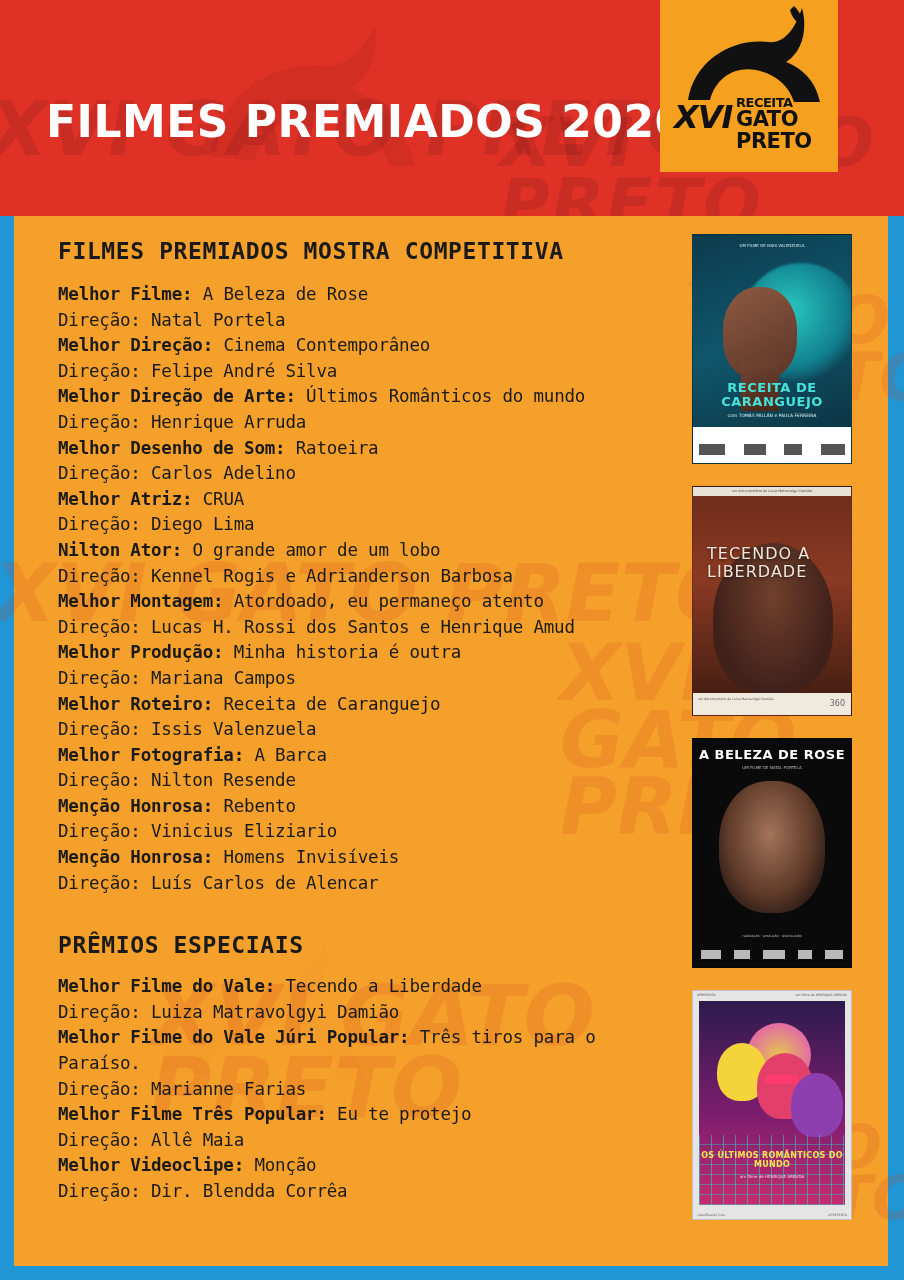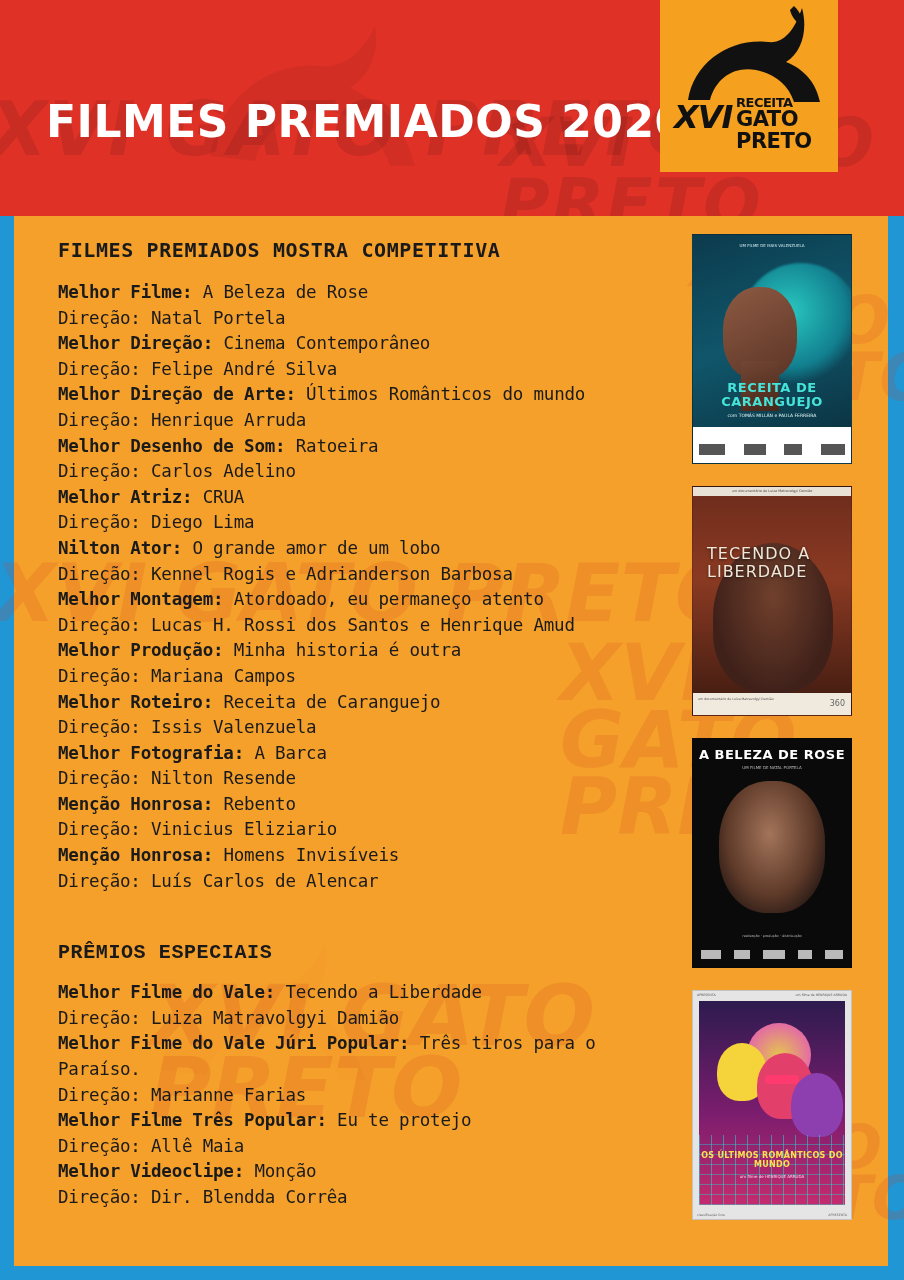--- a/index.html
+++ b/index.html
@@ -155,29 +155,28 @@
   
   .content {
     position: absolute;
     left: 58px;
     top: 238px;
     width: 610px;
   }
   .section-title {
     font-family: "DejaVu Sans Mono", monospace;
     font-weight: bold;
-    font-size: 20px;
+    font-size: 23px;
     color: #1A1A1A;
     letter-spacing: 0.6px;
     margin: 0 0 18px 0;
   }
   .section-title.second {
-    margin-top: 47px;
+    margin-top: 36px;
     margin-bottom: 16px;
-    font-family: Liberation Mono, monospace;
   }
   .award-list { margin: 0; padding: 0; list-style: none; }
   .award {
     font-size: 17.5px;
     line-height: 25.6px;
     color: #1A1A1A;
     letter-spacing: -0.2px;
   }
   .award .cat {
     font-weight: bold;

